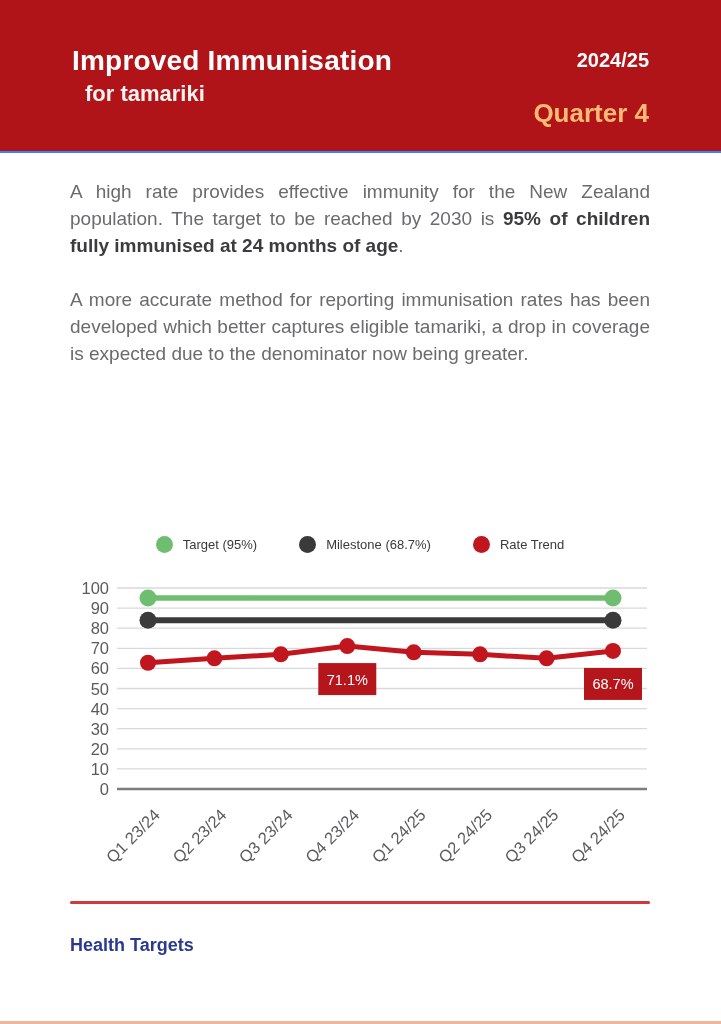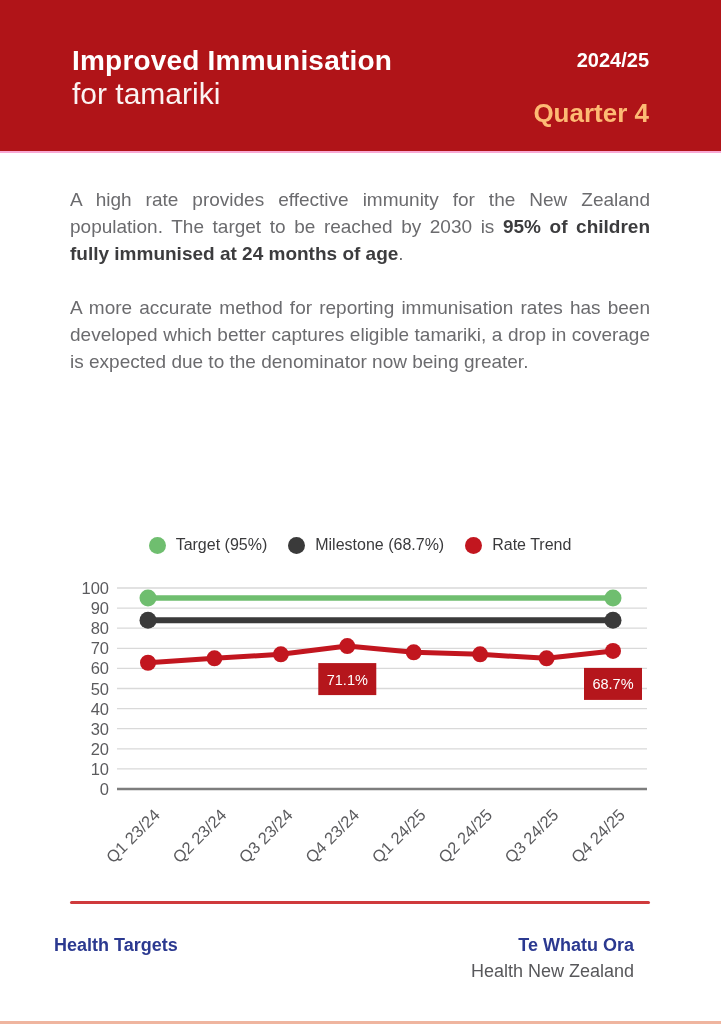--- a/index.html
+++ b/index.html
@@ -7,49 +7,49 @@
   .page{
     position:relative;width:721px;height:1024px;margin:0 auto;
     background:#ffffff;overflow:hidden;
     font-family:"Liberation Sans", sans-serif;
   }
   
   .header{
     position:absolute;top:0;left:0;width:721px;height:153px;
     display:flex;justify-content:space-between;align-items:flex-start;
     padding:44px 72px 0 72px;
-    border-bottom:2px solid #f9a8d4;
+    border-bottom:2px solid #3b82f6;
   }
   .header .title{color:#ffffff;font-size:28px;font-weight:bold;line-height:33px;letter-spacing:.2px;}
-  .header .subtitle{color:#fbf3f2;font-size:30px;font-weight:400;line-height:33px;}
+  .header .subtitle{color:#fbf3f2;font-size:22px;font-weight:700;line-height:33px;margin-left:13px;}
   .header .right{text-align:right;}
   .header .year{color:#ffffff;font-size:20px;font-weight:bold;line-height:33px;}
   .header .quarter{color:#fdba74;font-size:26px;font-weight:700;line-height:33px;margin-top:20px;}
   
   .body-copy{
-    position:absolute;top:186px;left:70px;width:580px;
+    position:absolute;top:178px;left:70px;width:580px;
     font-size:19px;line-height:27px;color:#6b6b6e;
     text-align:justify;
   }
   .body-copy p{margin:0 0 27px 0;}
   .body-copy b{color:#3c3c3e;}
   
   .legend{
     position:absolute;top:536px;left:60px;width:600px;
-    display:flex;justify-content:center;align-items:center;gap:21px;
-    font-size:16px;color:#3a3a3c;
+    display:flex;justify-content:center;align-items:center;gap:42px;
+    font-size:13px;color:#3a3a3c;
   }
   .legend .item{display:flex;align-items:center;gap:10px;}
   .legend .dot{width:17px;height:17px;border-radius:50%;display:inline-block;}
   
   .chart-wrap{position:absolute;top:578px;left:55px;width:610px;height:302px;}
   
   .footer-rule{position:absolute;top:901px;left:70px;width:580px;height:3px;border-radius:2px;}
   .footer{
-    position:absolute;top:932px;left:54px;width:580px;
+    position:absolute;top:932px;left:70px;width:580px;
     display:flex;justify-content:space-between;align-items:flex-start;
   }
   .footer .col-right{text-align:right;}
   .footer .f-title{font-size:18px;font-weight:bold;line-height:26px;}
   .footer .f-sub{font-size:18px;color:#58585b;line-height:26px;}
   .bottom-strip{position:absolute;left:0;bottom:0;width:721px;height:3px;}
 </style>
 </head>
 <body>
 
@@ -138,20 +138,16 @@
         <rect x="529" y="89.91299999999998" width="58" height="32" fill="#b5161c"></rect>
         <text x="558" y="111.41299999999998" text-anchor="middle" font-size="14.5" fill="#ffffff">68.7%</text>
       </svg>
   </div>
 
   <div class="footer-rule" id="footer-rule" style="background: rgb(207, 58, 60);"></div>
   <div class="footer">
     <div class="col-left">
       <div class="f-title" id="f-title-l" style="color: rgb(43, 57, 144);">Health Targets</div>
     </div>
-    <div class="col-right">
-      <div class="f-title" id="f-title-r" style="color: rgb(43, 57, 144);">Te Whatu Ora</div>
-      <div class="f-sub">Health New Zealand</div>
-    </div>
   </div>
 
   <div class="bottom-strip" id="bottom-strip" style="background: rgb(239, 181, 159);"></div>
 </div>
 
 </body></html>

